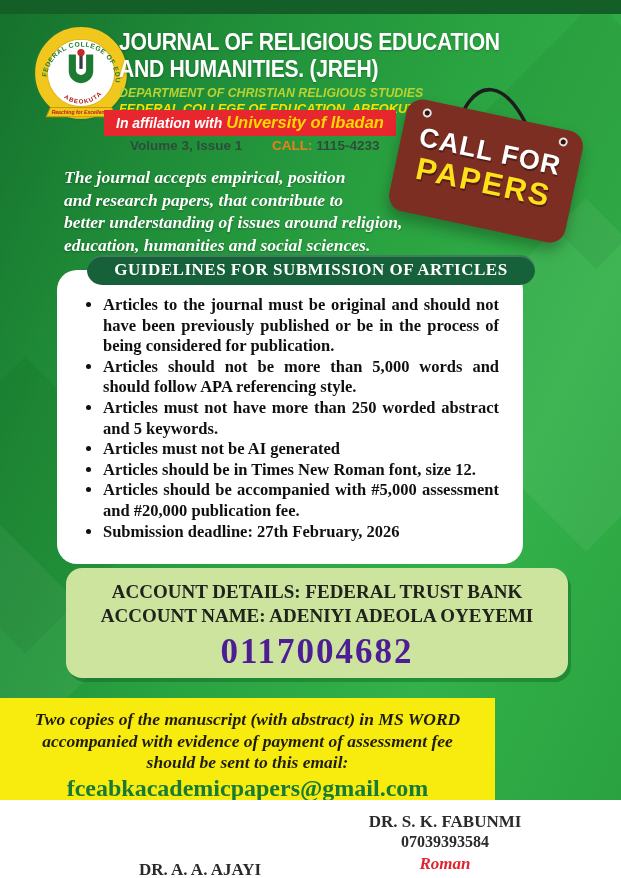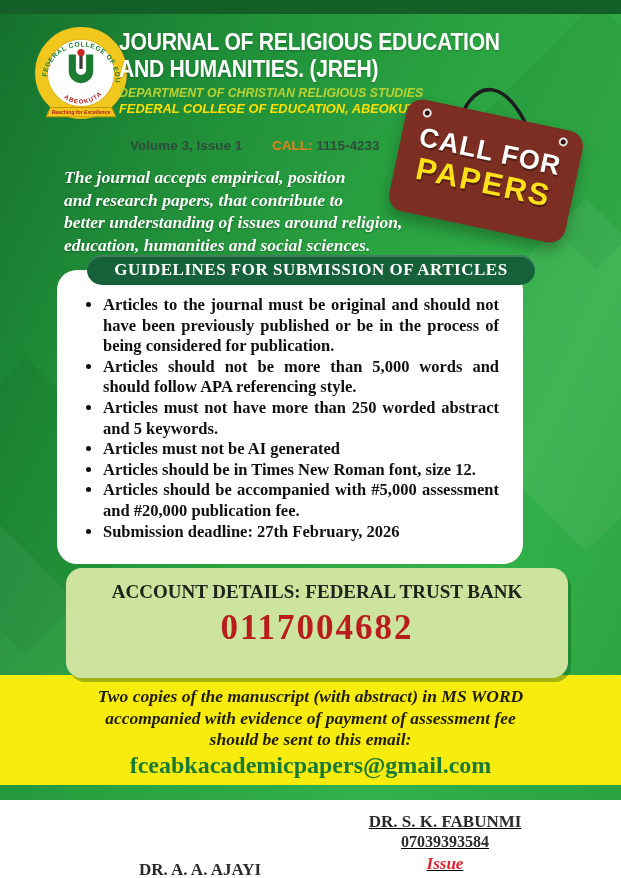--- a/index.html
+++ b/index.html
@@ -67,35 +67,35 @@
                  font-size:16.5px; line-height:20.6px; text-align:justify; }
 
   
   .account-box{ position:absolute; left:66px; top:568px; width:502px; height:110px;
                 background:#cde49e; border-radius:16px; z-index:2; text-align:center;
                 box-shadow:3px 4px 0 rgba(10,80,30,0.35); padding-top:12px; }
   .acct-line{ color:#20231c; font-family:"Liberation Serif", serif; font-weight:700;
               font-size:19px; line-height:24px; }
   .acct-row{ display:flex; justify-content:center; align-items:baseline; gap:16px; margin-top:4px; }
   .acct-num-label{ color:#20231c; font-family:"Liberation Serif", serif; font-weight:700; font-size:19px; }
-  .acct-num{ color:#b91c1c; font-family:"Liberation Serif", serif; font-weight:700;
+  .acct-num{ color:#4c1d95; font-family:"Liberation Serif", serif; font-weight:700;
              font-size:35px; letter-spacing:2px; }
 
   
-  .yellow-box{ position:absolute; left:0; top:675px; width:621px; height:110px; background:#f8ec0e;
+  .yellow-box{ position:absolute; left:0; top:698px; width:495px; height:110px; background:#f8ec0e;
                text-align:center; padding-top:11px; }
   .yb-text{ color:#1f1d08; font-family:"Liberation Serif", serif; font-style:italic; font-weight:700;
             font-size:17.5px; line-height:21.5px; white-space:pre-line; }
   .yb-email{ margin-top:1px; color:#187a34; font-family:"Liberation Serif", serif; font-weight:700;
              font-size:24px; }
 
   
   .footer{ position:absolute; left:0; top:800px; width:621px; height:78px; background:#fff; }
   .editor-left{ position:absolute; left:90px; top:22px; width:220px; text-align:center;margin-top:38px; }
-  .editor-right{ position:absolute; left:320px; top:12px; width:250px; text-align:center;text-decoration:underline; }
+  .editor-right{ position:absolute; left:320px; top:12px; width:250px; text-align:center; }
   .editor-name{ color:#2b2b2b; font-family:"Liberation Serif", serif; font-weight:700; font-size:17px; line-height:20px; }
   .editor-phone{ color:#2b2b2b; font-family:"Liberation Serif", serif; font-weight:700; font-size:16px; line-height:19px; }
   .editor-role{ margin-top:3px; color:#e02330; font-family:"Liberation Serif", serif;
                 font-style:italic; font-weight:700; font-size:17px; }
 </style>
 </head>
 <body>
 
 <div class="poster">
   <div class="diamond d1"></div>
@@ -124,20 +124,23 @@
     <text x="52" y="90.5" text-anchor="middle" font-size="5" font-style="italic" font-weight="bold" fill="#b02018">Reaching for Excellence</text>
   </svg>
 
   <div class="title-block">
     <div class="title-line">JOURNAL OF RELIGIOUS EDUCATION</div>
     <div class="title-line">AND HUMANITIES. (JREH)</div>
     <div class="dept">DEPARTMENT OF CHRISTIAN RELIGIOUS STUDIES</div>
     <div class="inst">FEDERAL COLLEGE OF EDUCATION, ABEOKUTA</div>
   </div>
 
+  <div class="banner">
+    <span class="prefix">In affilation with </span><span class="univ">University of Ibadan</span>
+  </div>
 
   <div class="vol-row">
     <span class="vol">Volume 3, Issue 1</span>
     <span class="issn-label">CALL:</span>
     <span class="issn-value">1115-4233</span>
   </div>
 
   <div class="tag-wrap">
     <svg class="tag-wire" width="230" height="205">
       <path d="M75,95 C88,14 138,18 162,112" stroke="#1d1d1d" stroke-width="3.5" fill="none" stroke-linecap="round"></path>
@@ -165,36 +168,37 @@
       <li>Articles must not have more than 250 worded abstract and 5 keywords.</li>
       <li>Articles must not be AI generated</li>
       <li>Articles should be in Times New Roman font, size 12.</li>
       <li>Articles should be accompanied with #5,000 assessment and #20,000 publication fee.</li>
       <li>Submission deadline: 27th February, 2026</li>
     </ul>
   </div>
 
   <div class="account-box">
     <div class="acct-line">ACCOUNT DETAILS: FEDERAL TRUST BANK</div>
+    <div class="acct-line">ACCOUNT NAME: ADENIYI ADEOLA OYEYEMI</div>
     <div class="acct-row">
       <span class="acct-num">0117004682</span>
     </div>
   </div>
 
   <div class="yellow-box">
     <div class="yb-text">Two copies of the manuscript (with abstract) in MS WORD
 accompanied  with evidence of  payment of assessment fee
 should be sent to this email:</div>
     <div class="yb-email">fceabkacademicpapers@gmail.com</div>
   </div>
 
   <div class="footer">
     <div class="editor-left">
       <div class="editor-name">DR. A. A. AJAYI</div>
       <div class="editor-role">Editor-in-Chief</div>
     </div>
     <div class="editor-right">
       <div class="editor-name">DR. S. K. FABUNMI</div>
       <div class="editor-phone">07039393584</div>
-      <div class="editor-role">Issue</div>
+      <div class="editor-role">Roman</div>
     </div>
   </div>
 </div>
 
 </body></html>

